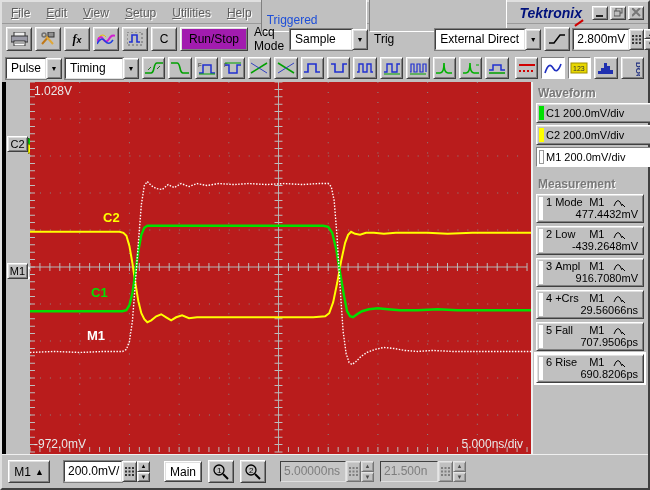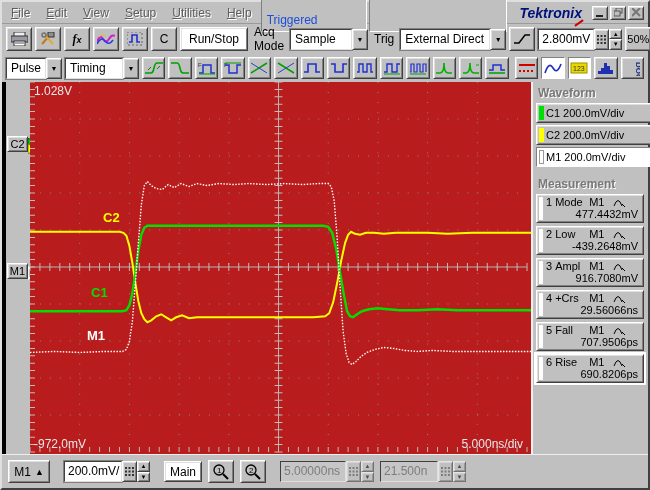--- a/index.html
+++ b/index.html
@@ -127,29 +127,29 @@
           <path d="M2,5 Q6,1 9,5" stroke="#e8c000" stroke-width="1" fill="none"></path>
         </svg>
       </span>
     <span class="tbtn out">
         <svg width="16" height="14">
           <rect x="0" y="0" width="15" height="13" fill="none" stroke="#666" stroke-dasharray="2 2"></rect>
           <path d="M2,10 L5,10 5,3 10,3 10,10 13,10" stroke="#2030d0" stroke-width="1.6" fill="none"></path>
         </svg>
       </span>
     <span class="tbtn out" style="font-size:12px;">C</span>
-    <span class="runstop out" style="background:#ffffff;">Run/Stop</span>
+    <span class="runstop out" style="background:#a21caf;">Run/Stop</span>
     <span class="lbl">Acq Mode</span>
     <span class="dd">
       <span class="val field" style="width:62px;">Sample</span>
       <span class="arrow out">▼</span>
     </span>
     <span class="lbl">Trig</span>
     <span class="dd">
-      <span class="val field" style="width:90px;">External Direct</span>
+      <span class="val field" style="width:90px;margin-left:35px;">External Direct</span>
       <span class="arrow out">▼</span>
     </span>
     <span class="tbtn out">
         <svg width="16" height="12">
           <path d="M0,10 L5,10 L11,2 L16,2" stroke="#000" stroke-width="1.5" fill="none"></path>
         </svg>
       </span>
     <span class="fgroup">
       <span class="numfield field" style="width:56px;">2.800mV</span>
       <span class="keypad out">

